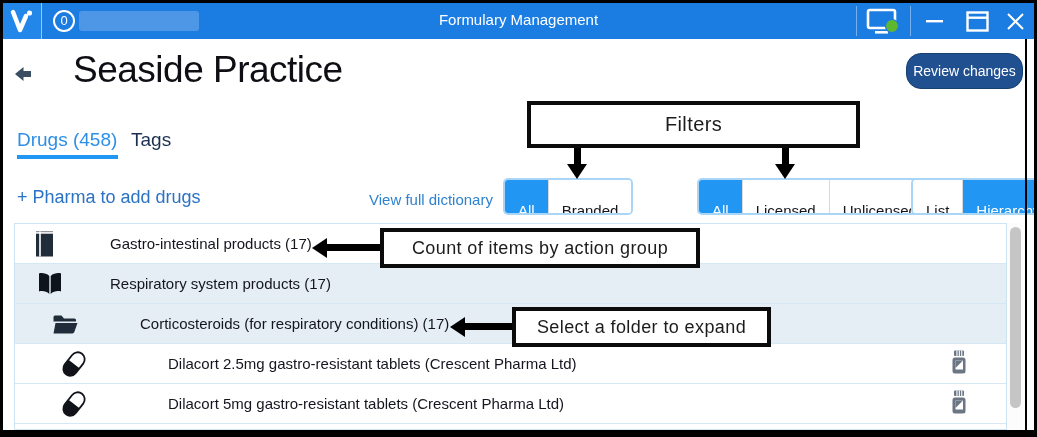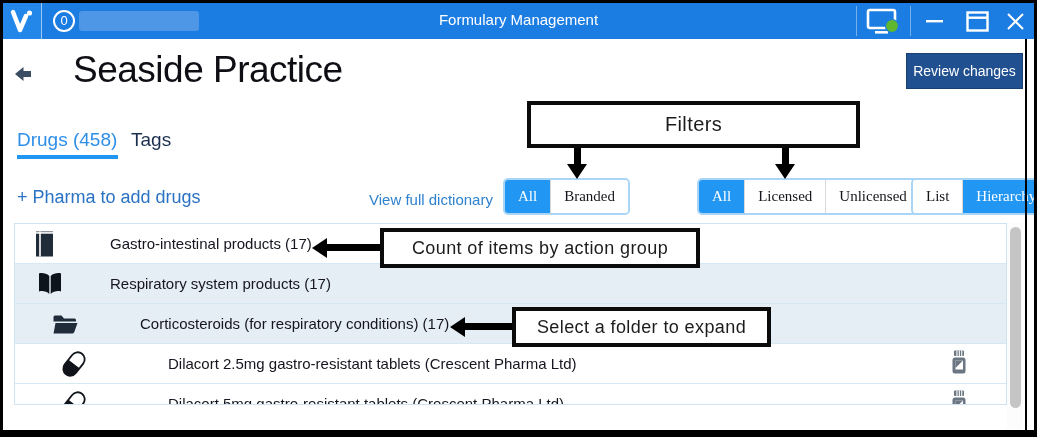--- a/index.html
+++ b/index.html
@@ -21,42 +21,42 @@
            border-radius:50%; color:#fff; font-size:13px; text-align:center; line-height:18px; }
   .redacted { position:absolute; left:76px; top:8px; width:120px; height:20px; background:#4d97e6; border-radius:3px; }
   .tb-title { position:absolute; left:0; right:0; top:8px; text-align:center; color:#fff; font-size:15px; }
   .tb-sep { position:absolute; top:3px; width:1px; height:30px; background:rgba(255,255,255,.4); }
   .tb-btn { position:absolute; top:0; height:36px; display:flex; align-items:center; justify-content:center; }
 
   
   .back-arrow { position:absolute; left:12px; top:63px; cursor:pointer; }
   .practice-name { position:absolute; left:34px; top:46px; font-size:37px; color:#0e0e14; letter-spacing:-0.5px;margin-left:36px; }
   .review-btn { position:absolute; left:903px; top:50px; width:117px; height:36px; background:#20508f;
-                color:#fff; font-size:14px; border:1px solid #16406f; border-radius:0;
+                color:#fff; font-size:14px; border:1px solid #16406f; border-radius:15px;
                 font-family:"Liberation Sans",sans-serif; cursor:pointer; }
 
   
   .tab { position:absolute; top:126px; font-size:19px; cursor:pointer; }
   .tab-drugs { left:14px; color:#2e8fe9; }
   .tab-tags { left:128px; color:#1b3050; }
   .tab-underline { position:absolute; left:14px; top:152px; width:101px; height:4px; background:#2196f3; }
 
   
   .add-link { position:absolute; left:14px; top:184px; font-size:18px; color:#2a72c4; cursor:pointer; }
   .dict-link { position:absolute; left:366px; top:188px; font-size:15px; color:#2e82cf; cursor:pointer; }
   .btn-group { position:absolute; top:175px; display:flex; border:2px solid #a9d6f6; border-radius:5px;
                overflow:hidden; background:#fff; height:37px; }
   .bg1 { left:500px; } .bg2 { left:694px; } .bg3 { left:908px; }
-  .fbtn { height:33px; line-height:33px; padding:0 13px; font-size:15px; color:#15151c; background:#fff;
-          border:none; border-left:1px solid #d9d9d9; font-family:Liberation Serif, serif; cursor:pointer; }
+  .fbtn { height:33px; line-height:33px; padding:14px 13px; font-size:15px; color:#15151c; background:#fff;
+          border:none; border-left:1px solid #d9d9d9; font-family:Liberation Sans, sans-serif; cursor:pointer; }
   .fbtn:first-child { border-left:none; }
   .fbtn.selected { background:#2196f3; color:#fff; }
 
   
-  .drug-table { position:absolute; left:11px; top:220px; width:993px; height:182px;
+  .drug-table { position:absolute; left:11px; top:220px; width:993px; height:207px;
                 border:1px solid #cfe4f2; background:#fff; overflow:hidden; }
   .drow { position:relative; width:100%; height:40px; border-bottom:1px solid #d6e8f3; background:#fff; }
   .drow.hl { background:#e5eef4; }
   .drow .ric { position:absolute; top:50%; transform:translateY(-50%); display:flex; }
   .drow .rlabel { position:absolute; top:0; line-height:39px; font-size:15px; color:#15151f; white-space:nowrap; }
   .ic-l0 { left:18px; } .lb-l0 { left:95px; }
   .ic-l1 { left:37px; } .lb-l1 { left:125px; }
   .ic-l2 { left:45px; } .lb-l2 { left:153px; }
   .bottle { position:absolute; right:38px; top:50%; transform:translateY(-50%); }
 

